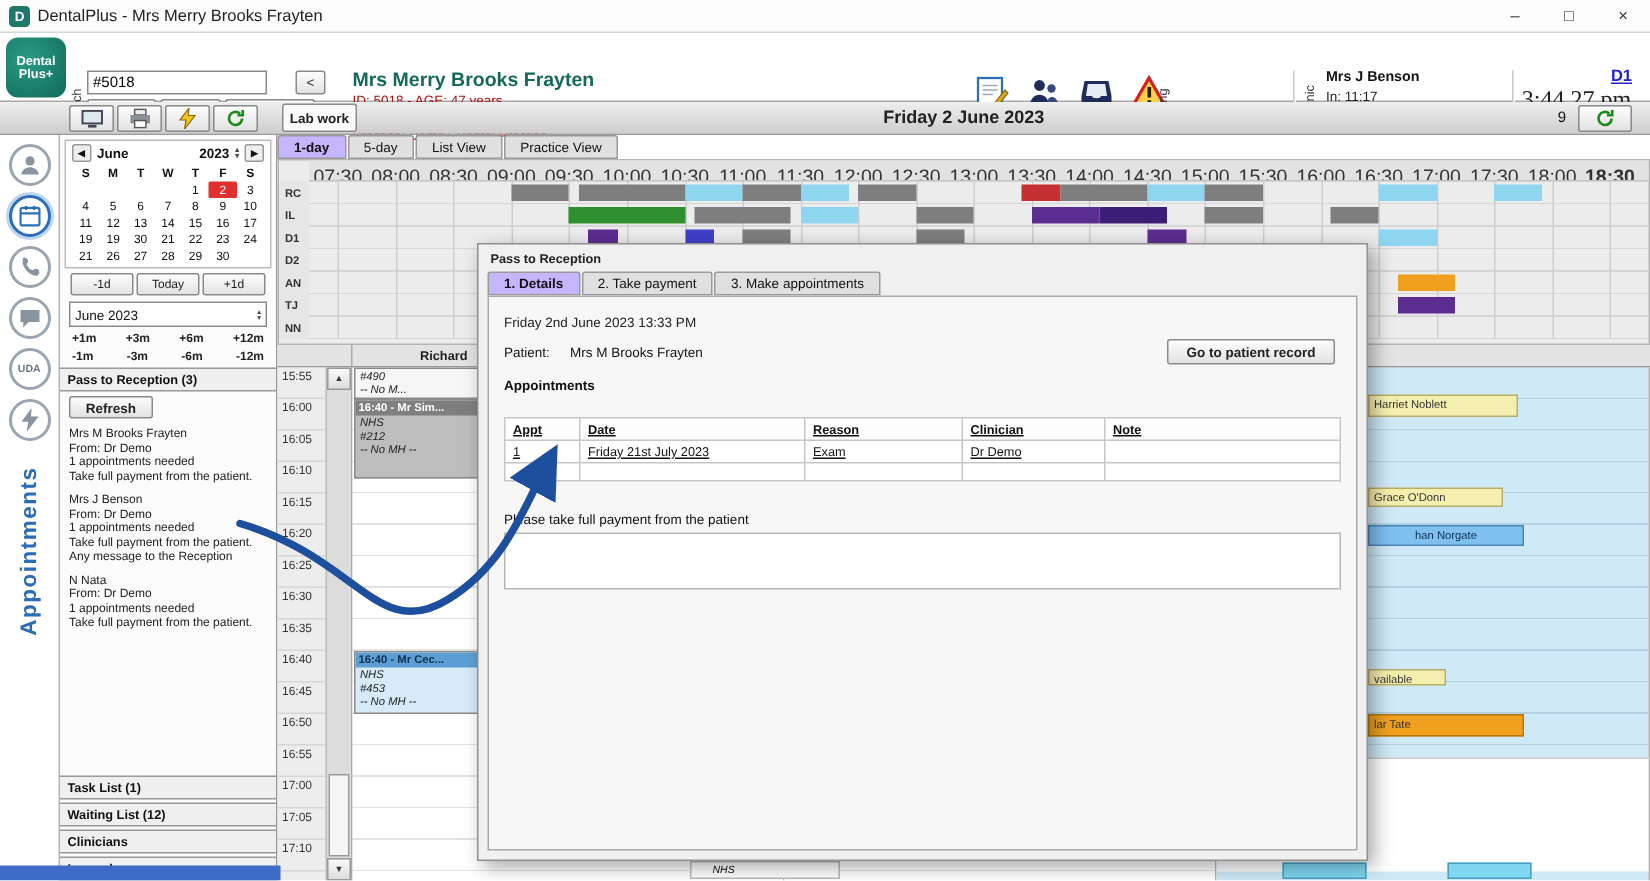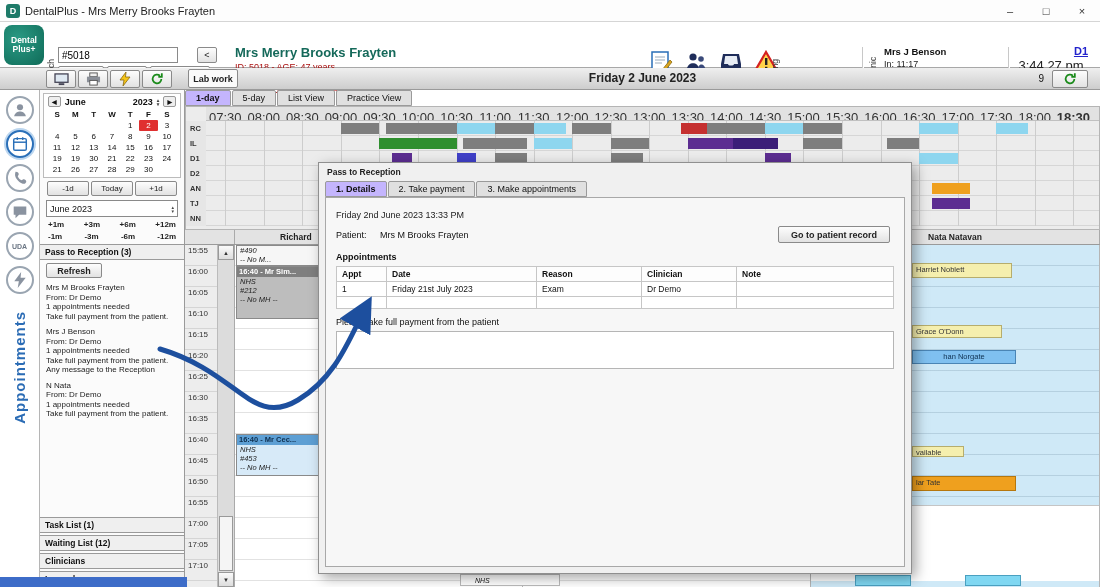--- a/index.html
+++ b/index.html
@@ -31,21 +31,21 @@
 #header-icons{position:absolute;left:648px;top:27px;display:flex;gap:9px;align-items:center;}
 #header-icons .hicon{width:26px;height:26px;display:flex;align-items:center;justify-content:center;}
 #waiting-v{left:770px;top:25px;height:40px;}
 .vdiv{position:absolute;top:25px;height:38px;width:1px;background:#c8c8c8;box-shadow:1px 0 0 #fff;}
 #inclinic-v{left:868px;top:25px;height:40px;}
 #inclinic-info{position:absolute;left:884px;top:24px;}
 #inclinic-info .nm{font-size:9.5px;font-weight:bold;}
 #inclinic-info .ln{font-size:9px;margin-top:2px;color:#222;}
 #clock{position:absolute;right:6px;top:23px;width:86px;text-align:center;}
 #clock .room{display:block;text-align:right;font-size:11px;font-weight:bold;color:#2222cc;text-decoration:underline;padding-right:6px;}
-#clock .tm{font-size:13px;color:#222;margin-top:1px;}
+#clock .tm{font-size:16px;color:#222;margin-top:1px;font-family:Liberation Serif, serif;}
 #clock .dt{font-size:10px;color:#222;margin-top:1px;}
 
 
 #toolbar{position:absolute;left:0;top:68px;width:1100px;height:22px;background:linear-gradient(#efefef,#cdcdcd);border-bottom:1px solid #9a9a9a;}
 .tool-btn{position:absolute;top:2px;width:30px;height:18px;display:flex;align-items:center;justify-content:center;}
 #labwork-btn{position:absolute;left:188px;top:1px;width:50px;height:19px;background:#fafafa;font-weight:bold;}
 #toolbar-date{position:absolute;left:185px;right:0;top:3px;text-align:center;font-size:12px;font-weight:bold;color:#222;}
 #toolbar-count{position:absolute;right:56px;top:5px;font-size:10px;}
 #sync-btn{position:absolute;right:12px;top:2px;width:36px;height:18px;display:flex;align-items:center;justify-content:center;}
 
@@ -132,21 +132,21 @@
 
 #dialog{position:absolute;left:318px;top:162px;width:594px;height:412px;background:#f0f0f0;border:1px solid #8f8f8f;box-shadow:4px 4px 12px rgba(0,0,0,.35);z-index:40;}
 .dlg-title{font-size:8.5px;font-weight:bold;padding:4px 8px 3px;color:#222;}
 #dlg-tabs{display:flex;padding-left:6px;position:relative;top:1px;}
 .dlg-content{position:absolute;left:6px;right:6px;top:34px;bottom:6px;border:1px solid #a8a8a8;background:#f7f7f7;}
 .dlg-datetime{font-size:9px;padding:12px 10px 0;color:#222;}
 .dlg-patient-row{font-size:9px;padding:10px 10px 0;display:flex;align-items:center;}
 .dlg-patient-row .lab{width:44px;}
 #go-btn{position:absolute;right:14px;top:28px;width:112px;height:17px;font-weight:bold;}
 .dlg-appts{font-size:9px;font-weight:bold;padding:12px 10px 4px;color:#111;}
-.dlg-table{border-collapse:collapse;margin:0 10px;width:calc(100% - 20px);background:#fff;}
+.dlg-table{border-collapse:collapse;margin:12px 10px;width:calc(100% - 20px);background:#fff;text-decoration:underline;}
 .dlg-table th,.dlg-table td{border:1px solid #c6c6c6;font-size:8.5px;text-align:left;padding:2px 5px;height:12px;}
 .dlg-table th{font-weight:bold;background:#fdfdfd;}
 .dlg-note{font-size:9px;padding:8px 10px 4px;}
 .dlg-textarea{margin:0 10px;height:38px;background:#fff;border:1px solid #b5b5b5;}
 
 #arrow-overlay{position:absolute;left:0;top:0;z-index:60;pointer-events:none;}
 #bottom-strip{position:absolute;left:0;top:577px;width:187px;height:10px;background:#3d6cc8;z-index:45;}
 </style>
 </head>
 <body>
@@ -515,21 +515,20 @@
         <div class="tl-block" style="left: 81.295%; width: 4.31655%; top: 77px; background: rgb(92, 45, 145);"></div>
       </div>
   </div>
 </div>
 
 <div id="schedule">
   <div id="sch-header">
     <div class="sch-h-gutter"></div>
     <div class="sch-h-col h1">Richard</div>
     <div class="sch-h-col h2"></div>
-    <div class="sch-h-col h3">Nata Natavan</div>
   </div>
   <div id="sch-body">
     <div id="slot-col">
         <div class="slot">15:55</div>
         <div class="slot">16:00</div>
         <div class="slot">16:05</div>
         <div class="slot">16:10</div>
         <div class="slot">16:15</div>
         <div class="slot">16:20</div>
         <div class="slot">16:25</div>

